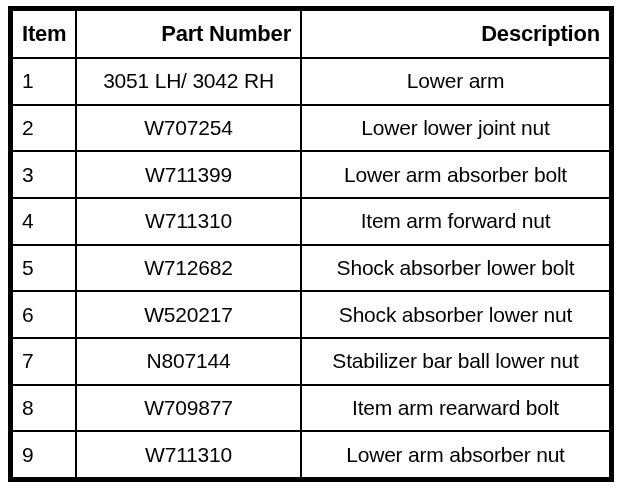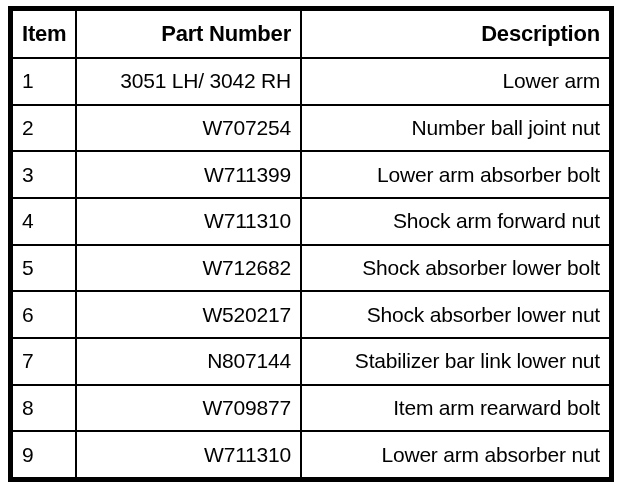--- a/index.html
+++ b/index.html
@@ -78,21 +78,21 @@
 
   table.parts-table thead th.th-item {
     text-align: left;
     padding-left: 9px;
   }
 
   table.parts-table tbody td {
     height: 42px;
     font-size: 21px;
     font-weight: normal;
-    text-align: right;
+    text-align: center;
     letter-spacing: -0.2px;
   }
 
   table.parts-table tbody td.cell-item {
     text-align: left;
   }
 </style>
 </head>
 <body>
 
@@ -114,46 +114,46 @@
       </thead>
       <tbody>
         <tr>
           <td class="cell-item">1</td>
           <td class="cell-part">3051 LH/ 3042 RH</td>
           <td class="cell-desc">Lower arm</td>
         </tr>
         <tr>
           <td class="cell-item">2</td>
           <td class="cell-part">W707254</td>
-          <td class="cell-desc">Number ball joint nut</td>
+          <td class="cell-desc">Lower lower joint nut</td>
         </tr>
         <tr>
           <td class="cell-item">3</td>
           <td class="cell-part">W711399</td>
           <td class="cell-desc">Lower arm absorber bolt</td>
         </tr>
         <tr>
           <td class="cell-item">4</td>
           <td class="cell-part">W711310</td>
-          <td class="cell-desc">Shock arm forward nut</td>
+          <td class="cell-desc">Item arm forward nut</td>
         </tr>
         <tr>
           <td class="cell-item">5</td>
           <td class="cell-part">W712682</td>
           <td class="cell-desc">Shock absorber lower bolt</td>
         </tr>
         <tr>
           <td class="cell-item">6</td>
           <td class="cell-part">W520217</td>
           <td class="cell-desc">Shock absorber lower nut</td>
         </tr>
         <tr>
           <td class="cell-item">7</td>
           <td class="cell-part">N807144</td>
-          <td class="cell-desc">Stabilizer bar link lower nut</td>
+          <td class="cell-desc">Stabilizer bar ball lower nut</td>
         </tr>
         <tr>
           <td class="cell-item">8</td>
           <td class="cell-part">W709877</td>
           <td class="cell-desc">Item arm rearward bolt</td>
         </tr>
         <tr>
           <td class="cell-item">9</td>
           <td class="cell-part">W711310</td>
           <td class="cell-desc">Lower arm absorber nut</td>

